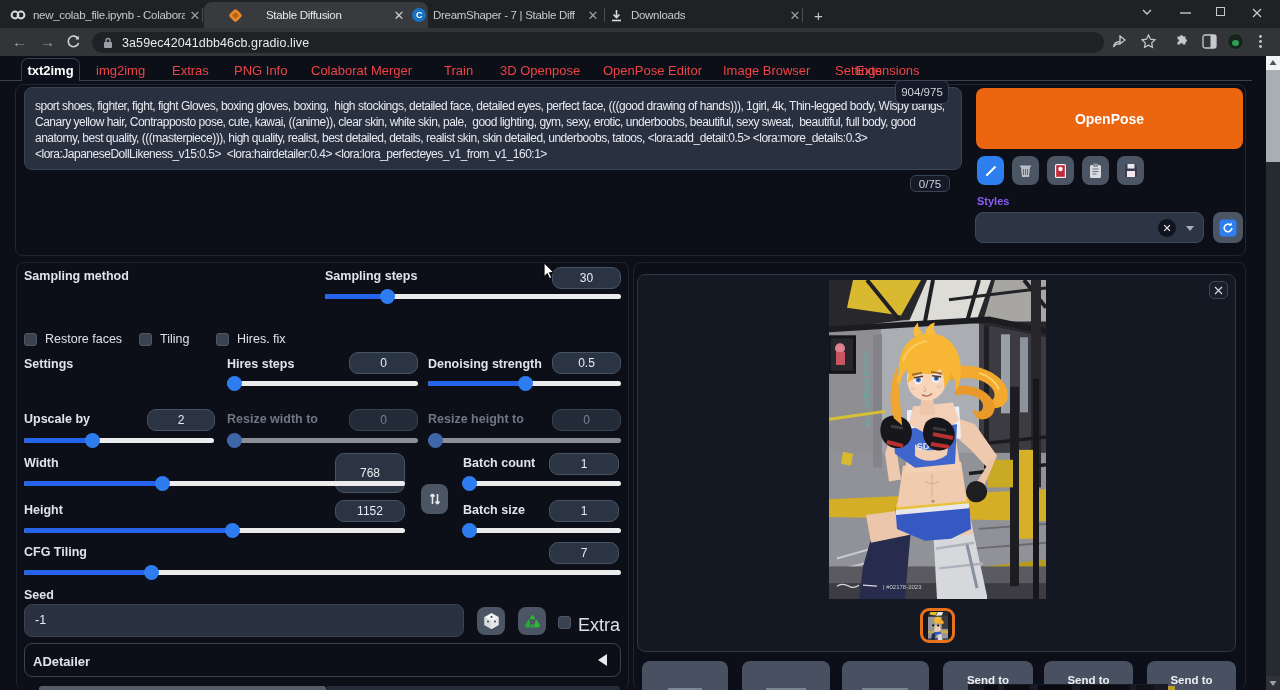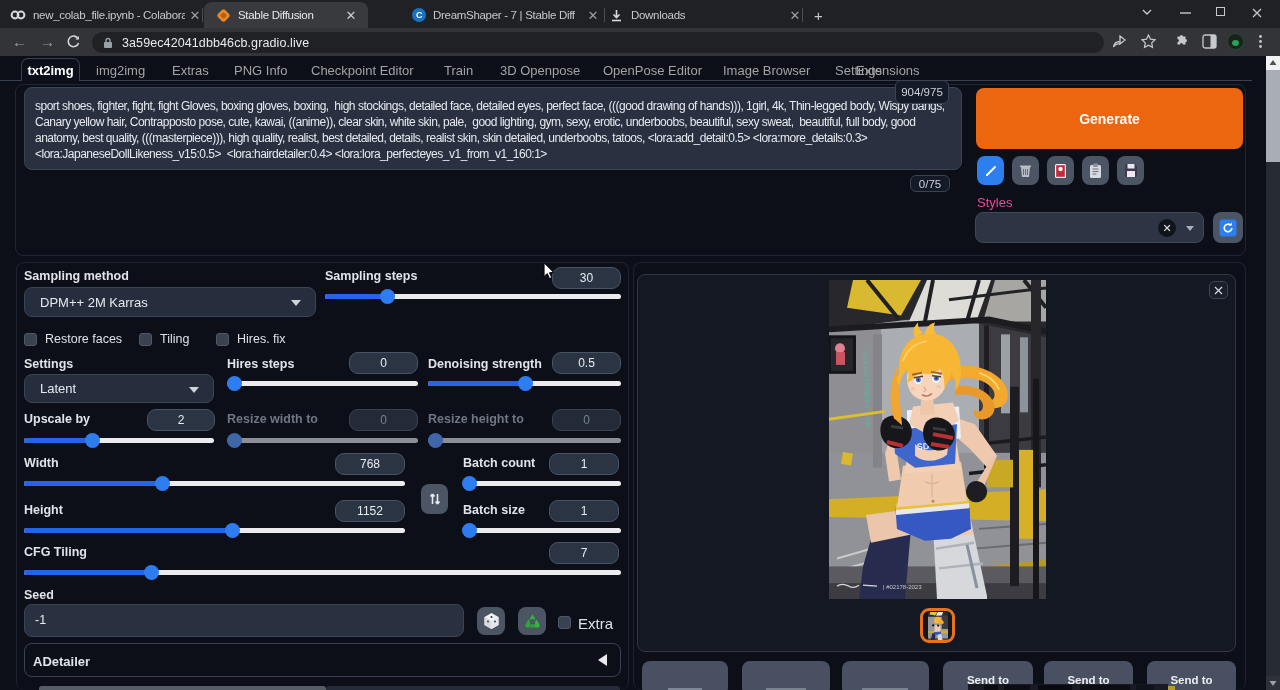--- a/index.html
+++ b/index.html
@@ -12,21 +12,21 @@
 #toolbar{position:absolute;left:0;top:28px;width:1280px;height:28px;background:#333438}
 .tab{position:absolute;top:2px;height:26px;font-size:11.5px;letter-spacing:-0.3px;color:#c5c9ce;display:flex;align-items:center}
 .tab.active{background:#383a3e;border-radius:8px 8px 0 0;color:#e6e8ea}
 .tabsep{position:absolute;top:8px;width:1px;height:14px;background:#4a4d51}
 .tx{white-space:nowrap;overflow:hidden}
 .closex{color:#9aa0a6;font-size:13px;margin-left:auto}
 #urlpill{position:absolute;left:92px;top:32px;width:1012px;height:21px;border-radius:11px;background:#202124;color:#e8eaed;font-size:13px;display:flex;align-items:center}
 .cicon{color:#9aa0a6}
 
 #nav{position:absolute;left:0px;top:56px;width:1252px;height:25px;border-bottom:1px solid #374151}
-.navtab{position:absolute;top:60px;height:21px;font-size:13px;color:#a3a3a3;display:flex;align-items:center}
+.navtab{position:absolute;top:60px;height:21px;font-size:13px;color:#ef4444;display:flex;align-items:center}
 #navactive{position:absolute;left:21px;top:58px;width:59px;height:23px;border:1px solid #374151;border-bottom:none;border-radius:7px 7px 0 0;background:#0b0f19;color:#fff;font-weight:bold;font-size:13px;display:flex;align-items:center;justify-content:center}
 
 .ta{position:absolute;background:#293140;border:1px solid #3b4454;border-radius:8px;color:#e6e9ef;font-size:12.4px;line-height:15.9px;padding:7px 10px;letter-spacing:0.1px}
 .counter{position:absolute;background:#141a28;border:1px solid #3a4352;border-radius:6px;color:#cdd2da;font-size:11.5px;display:flex;align-items:center;justify-content:center;z-index:5}
 
 .lbl{position:absolute;color:#dfe3ea;font-size:12.5px;font-weight:600;white-space:nowrap}
 .lbl.dim{color:#6e7684}
 .numin{position:absolute;background:#2b3443;border:1px solid #475366;border-radius:9px;color:#e8ebf1;font-size:12px;display:flex;align-items:center;justify-content:center}
 .numin.dim{color:#78808e;border-color:#3a4352;background:#232b38}
 .track{position:absolute;height:5px;border-radius:3px;background:#ececee}
@@ -35,21 +35,21 @@
 .thumb{position:absolute;width:15px;height:15px;border-radius:50%;background:#2e7df0}
 .thumb.dim{background:#3f66a8}
 .drop{position:absolute;background:#262e3d;border:1px solid #3b4455;border-radius:8px;color:#e6e9ee;font-size:13px;display:flex;align-items:center;padding-left:15px}
 .caret{width:0;height:0;border-left:5px solid transparent;border-right:5px solid transparent;border-top:6px solid #cfd3da;position:absolute}
 .cb{position:absolute;width:13px;height:13px;border-radius:3px;background:#3a4250;border:1px solid #4d5768}
 .cblbl{position:absolute;color:#dde1e8;font-size:12.5px;white-space:nowrap}
 .gbtn{position:absolute;background:#4b5563;border-radius:8px}
 
 #generate{position:absolute;left:976px;top:88px;width:267px;height:61px;background:#ec650f;border-radius:8px;color:#fff;font-weight:bold;font-size:14px;display:flex;align-items:center;justify-content:center}
 .minibtn{position:absolute;top:156px;width:27px;height:29px;background:#4b5563;border-radius:8px;display:flex;align-items:center;justify-content:center}
-#styleslbl{position:absolute;left:977px;top:195px;color:#ec4899;font-size:13px;font-weight:400}
+#styleslbl{position:absolute;left:977px;top:195px;color:#8b5cf6;font-size:11px;font-weight:700}
 #stylesbox{position:absolute;left:975px;top:212px;width:229px;height:31px;background:#2d3544;border:1px solid #3f4857;border-radius:8px}
 #refreshbtn{position:absolute;left:1213px;top:212px;width:30px;height:31px;background:#4b5563;border-radius:8px;display:flex;align-items:center;justify-content:center}
 
 #gallery{position:absolute;left:637px;top:274px;width:599px;height:378px;background:#141822;border:1px solid #303848;border-radius:8px}
 #gclose{position:absolute;left:1209px;top:281px;width:19px;height:18px;background:#1a1f2b;border:1px solid #3d4554;border-radius:5px;color:#dfe3ec;font-size:11px;display:flex;align-items:center;justify-content:center}
 #thumbsel{position:absolute;left:920px;top:608px;width:35px;height:35px;border:3px solid #e8721c;border-radius:9px;overflow:hidden;background:#14171f;display:flex;align-items:center;justify-content:center}
 .sendbtn{position:absolute;top:661px;height:35px;background:#485061;border-radius:8px;color:#eceef2;font-size:11.5px;font-weight:600;text-align:center;padding-top:13px}
 
 #sbar{position:absolute;left:1266px;top:56px;width:14px;height:634px;background:#262a31}
 #sbtop{position:absolute;left:1266px;top:56px;width:14px;height:14px;background:#f1f3f4}
@@ -66,21 +66,21 @@
 <div class="tab" style="left:10px;width:190px;">
   <svg width="16" height="12" viewBox="0 0 16 12" style="margin-right:7px;flex:none">
     <circle cx="5" cy="6" r="3.4" fill="none" stroke="#d8dadd" stroke-width="2"></circle>
     <circle cx="11" cy="6" r="3.4" fill="none" stroke="#d8dadd" stroke-width="2"></circle>
   </svg>
   <span class="tx" style="width:152px">new_colab_file.ipynb - Colaborat</span>
   <span class="closex">✕</span>
 </div>
 <div class="tabsep" style="left:202px"></div>
 
-<div class="tab active" style="left:204px;width:164px;padding:0 12px;">
+<div class="tab active" style="left:204px;width:224px;padding:0 24px;gap:16px;">
   <svg width="15" height="15" viewBox="0 0 15 15" style="margin-right:7px;flex:none">
     <rect x="2.5" y="2.5" width="10" height="10" rx="2" transform="rotate(45 7.5 7.5)" fill="#e8872a"></rect>
     <rect x="5" y="5" width="5" height="5" rx="1" transform="rotate(45 7.5 7.5)" fill="#b85f10"></rect>
   </svg>
   <span class="tx" style="width:130px">Stable Diffusion</span>
   <span class="closex" style="color:#c9ccd0">✕</span>
 </div>
 
 <div class="tab" style="left:412px;width:186px;">
   <svg width="14" height="14" viewBox="0 0 14 14" style="margin-right:7px;flex:none">
@@ -147,37 +147,37 @@
       <circle cx="1.5" cy="1.5" r="1.4" fill="#c5c9ce"></circle>
       <circle cx="1.5" cy="6.5" r="1.4" fill="#c5c9ce"></circle>
       <circle cx="1.5" cy="11.5" r="1.4" fill="#c5c9ce"></circle>
     </svg>
 
 <div id="nav"></div>
 <div id="navactive">txt2img</div>
 <div class="navtab" style="left:96px">img2img</div>
 <div class="navtab" style="left:172px">Extras</div>
 <div class="navtab" style="left:234px">PNG Info</div>
-<div class="navtab" style="left:311px">Checkpoint Editor</div>
+<div class="navtab" style="left:311px">Colaborat Merger</div>
 <div class="navtab" style="left:444px">Train</div>
 <div class="navtab" style="left:500px">3D Openpose</div>
 <div class="navtab" style="left:603px">OpenPose Editor</div>
 <div class="navtab" style="left:723px">Image Browser</div>
 <div class="navtab" style="left:835px">Settings</div>
 <div class="navtab" style="left:856px">Extensions</div>
 
 <div class="abs" style="left:15px;top:84px;width:1231px;height:172px;border:1px solid #1f2735;border-radius:8px"></div>
 <div class="abs" style="left:16px;top:262px;width:613px;height:428px;border:1px solid #1c2331;border-radius:8px;border-bottom:none"></div>
 <div class="abs" style="left:633px;top:262px;width:613px;height:428px;border:1px solid #1c2331;border-radius:8px;border-bottom:none"></div>
 
 <div class="counter" style="left:895px;top:80px;width:54px;height:24px">904/975</div>
 <div class="ta" style="left:24px;top:87px;width:938px;height:83px;white-space:nowrap;font-size:12px;letter-spacing:-0.5px;padding-top:11px">sport shoes, fighter, fight, fight Gloves, boxing gloves, boxing,&nbsp; high stockings, detailed face, detailed eyes, perfect face, (((good drawing of hands))), 1girl, 4k, Thin-legged body, Wispy bangs,<br>Canary yellow hair, Contrapposto pose, cute, kawai, ((anime)), clear skin, white skin, pale,&nbsp; good lighting, gym, sexy, erotic, underboobs, beautiful, sexy sweat,&nbsp; beautiful, full body, good<br>anatomy, best quality, (((masterpiece))), high quality, realist, best detailed, details, realist skin, skin detailed, underboobs, tatoos, &lt;lora:add_detail:0.5&gt; &lt;lora:more_details:0.3&gt;<br>&lt;lora:JapaneseDollLikeness_v15:0.5&gt; &nbsp;&lt;lora:hairdetailer:0.4&gt; &lt;lora:lora_perfecteyes_v1_from_v1_160:1&gt;</div>
 <div class="counter" style="left:910px;top:175px;width:40px;height:17px">0/75</div>
 
-<div id="generate">Generate</div>
+<div id="generate">OpenPose</div>
 <div class="minibtn" style="left:977px;background:#2d7ff0">
   <svg width="16" height="16" viewBox="0 0 16 16">
         <path d="M12.5 3.5L5 11l-1.5 1.5" stroke="#fff" stroke-width="2" fill="none"></path>
         <path d="M3 13l2-.5-1.5-1.5z" fill="#fff"></path>
       </svg>
 </div>
 <div class="minibtn" style="left:1012px">
   <svg width="15" height="16" viewBox="0 0 15 16">
         <path d="M3 4h9l-1 10H4z" fill="#b9bec6"></path>
         <rect x="2" y="2.5" width="11" height="1.6" fill="#b9bec6"></rect>
@@ -213,40 +213,34 @@
 </div>
 <div id="refreshbtn">
   <svg width="18" height="18" viewBox="0 0 18 18">
         <rect x="0.5" y="0.5" width="17" height="17" rx="3" fill="#2d7ff0"></rect>
         <path d="M12.8 9a3.8 3.8 0 1 1-1.2-2.8" fill="none" stroke="#fff" stroke-width="1.6"></path>
         <path d="M12.9 3.6v3h-3z" fill="#fff"></path>
       </svg>
 </div>
 
 <div class="lbl" style="left:24px;top:269px">Sampling method</div>
-<div class="drop" style="left:24px;top:287px;width:292px;height:30px">DPM++ 2M Karras
-  <div class="caret" style="left:266px;top:12px"></div>
-</div>
 <div class="lbl" style="left:325px;top:269px">Sampling steps</div>
 <div class="numin" style="left:552px;top:267px;width:69px;height:22px">30</div>
 <div class="track" style="left:325px;top:294px;width:296px"></div>
 <div class="fill" style="left:325px;top:294px;width:66px"></div>
 <div class="thumb" style="left:380px;top:289px"></div>
 
 <div class="cb" style="left:24px;top:333px"></div>
 <div class="cblbl" style="left:45px;top:332px">Restore faces</div>
 <div class="cb" style="left:139px;top:333px"></div>
 <div class="cblbl" style="left:160px;top:332px">Tiling</div>
 <div class="cb" style="left:216px;top:333px"></div>
 <div class="cblbl" style="left:237px;top:332px">Hires. fix</div>
 
 <div class="lbl" style="left:24px;top:357px">Settings</div>
-<div class="drop" style="left:24px;top:374px;width:190px;height:29px">Latent
-  <div class="caret" style="left:164px;top:12px"></div>
-</div>
 <div class="lbl" style="left:227px;top:357px">Hires steps</div>
 <div class="numin" style="left:349px;top:352px;width:69px;height:22px">0</div>
 <div class="track" style="left:227px;top:381px;width:191px"></div>
 <div class="fill" style="left:227px;top:381px;width:10px"></div>
 <div class="thumb" style="left:227px;top:376px"></div>
 <div class="lbl" style="left:428px;top:357px">Denoising strength</div>
 <div class="numin" style="left:552px;top:352px;width:69px;height:22px">0.5</div>
 <div class="track" style="left:428px;top:381px;width:193px"></div>
 <div class="fill" style="left:428px;top:381px;width:98px"></div>
 <div class="thumb" style="left:518px;top:376px"></div>
@@ -259,21 +253,21 @@
 <div class="lbl dim" style="left:227px;top:412px">Resize width to</div>
 <div class="numin dim" style="left:349px;top:409px;width:69px;height:22px">0</div>
 <div class="track dim" style="left:227px;top:438px;width:191px"></div>
 <div class="thumb dim" style="left:227px;top:433px"></div>
 <div class="lbl dim" style="left:428px;top:412px">Resize height to</div>
 <div class="numin dim" style="left:552px;top:409px;width:69px;height:22px">0</div>
 <div class="track dim" style="left:428px;top:438px;width:193px"></div>
 <div class="thumb dim" style="left:428px;top:433px"></div>
 
 <div class="lbl" style="left:24px;top:456px">Width</div>
-<div class="numin" style="left:335px;top:453px;width:70px;height:22px">768</div>
+<div class="numin" style="left:335px;top:453px;width:70px;height:40px">768</div>
 <div class="track" style="left:24px;top:481px;width:381px"></div>
 <div class="fill" style="left:24px;top:481px;width:140px"></div>
 <div class="thumb" style="left:155px;top:476px"></div>
 <div class="lbl" style="left:463px;top:456px">Batch count</div>
 <div class="numin" style="left:549px;top:453px;width:70px;height:22px">1</div>
 <div class="track" style="left:464px;top:481px;width:157px"></div>
 <div class="thumb" style="left:462px;top:476px"></div>
 
 <div class="gbtn" style="left:421px;top:484px;width:27px;height:30px;display:flex;align-items:center;justify-content:center">
   <svg width="12" height="14" viewBox="0 0 12 14">
@@ -313,21 +307,21 @@
 <div class="gbtn" style="left:518px;top:607px;width:28px;height:28px;display:flex;align-items:center;justify-content:center">
   <svg width="19" height="19" viewBox="0 0 19 19">
   <path d="M9.5 2.2L12.6 7.4H6.4z" fill="#2db83a"></path>
   <path d="M5.6 7.2L2.5 12.6c-.7 1.3.2 2.9 1.7 2.9h2.9l.2-5.4z" fill="#28a834"></path>
   <path d="M13.4 7.2l3.1 5.4c.7 1.3-.2 2.9-1.7 2.9h-2.9l-.3-5.4z" fill="#2db83a"></path>
   <path d="M7.6 15.5h4.2v-3.4H7.6z" fill="#28a834"></path>
   <circle cx="9.6" cy="9.8" r="2.6" fill="#4d5462"></circle>
   </svg>
 </div>
 <div class="cb" style="left:558px;top:616px"></div>
-<div class="cblbl" style="left:578px;top:615px;font-size:15px">Extra</div>
+<div class="cblbl" style="left:578px;top:615px;font-size:18px">Extra</div>
 
 <div class="abs" style="left:24px;top:643px;width:597px;height:34px;border:1px solid #3a4354;border-radius:8px"></div>
 <div class="lbl" style="left:33px;top:654px;font-size:13px;font-weight:bold">ADetailer</div>
 <div class="abs" style="left:598px;top:654px;width:0;height:0;border-top:6px solid transparent;border-bottom:6px solid transparent;border-right:9px solid #e8eaf0"></div>
 
 <div class="abs" style="left:39px;top:686px;width:287px;height:4px;background:#565c66;border-radius:3px 3px 0 0"></div>
 <div class="abs" style="left:326px;top:686px;width:294px;height:4px;background:#252b38;border-radius:3px 3px 0 0"></div>
 
 <div id="gallery"></div>
 <div class="abs" style="left:829px;top:280px;width:217px;height:319px;overflow:hidden">

